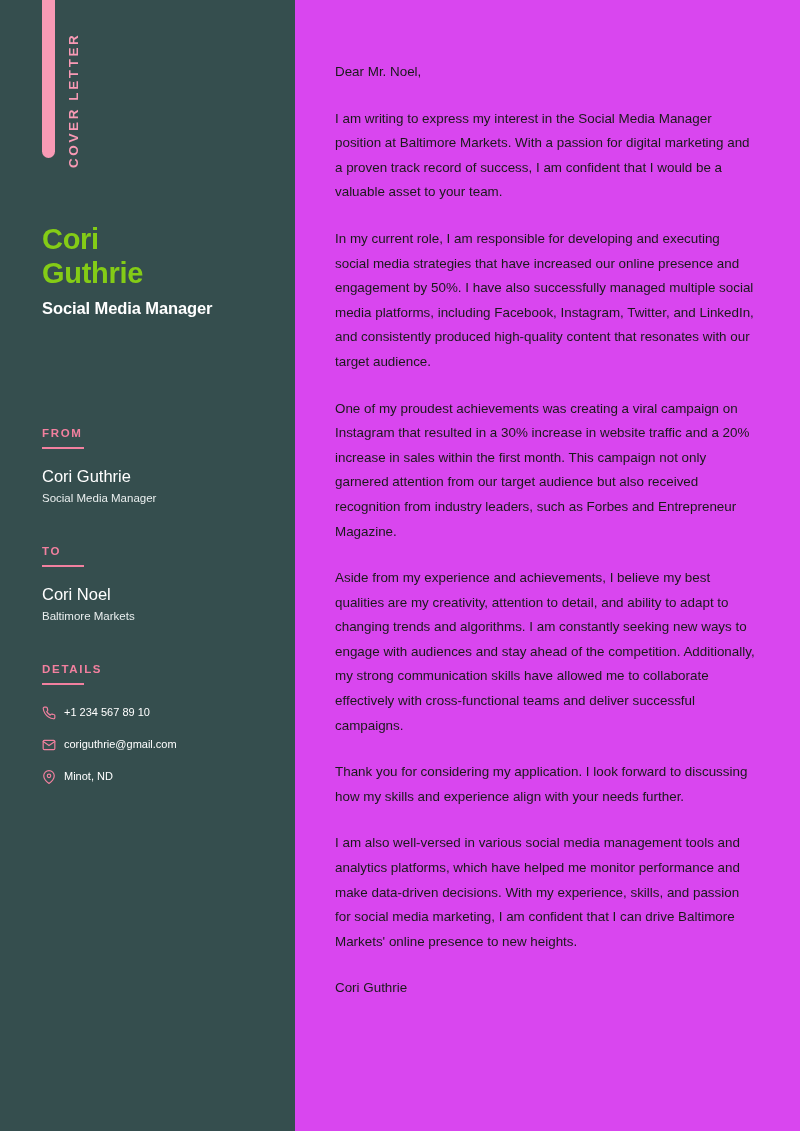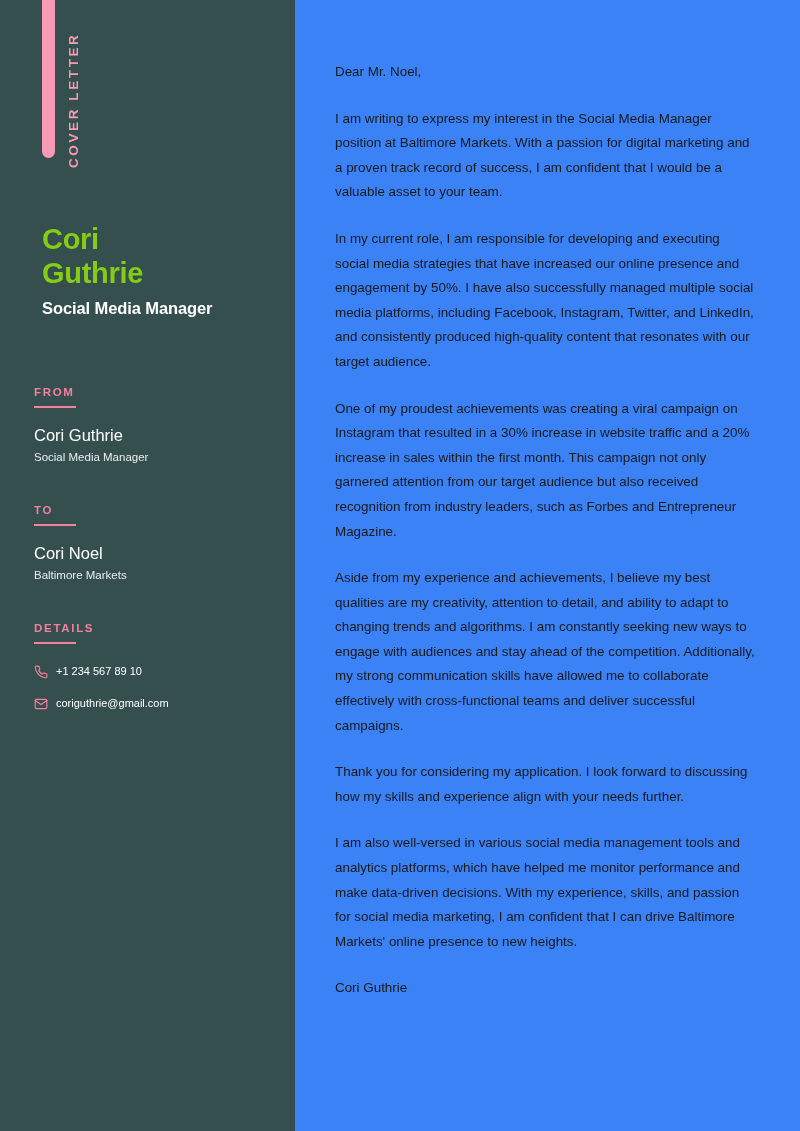--- a/index.html
+++ b/index.html
@@ -86,22 +86,23 @@
   .name-role {
     margin-top: 9px;
     font-size: 16.5px;
     font-weight: bold;
     color: #ffffff;
     letter-spacing: -0.1px;
   }
 
   .section {
     position: absolute;
-    left: 34px;
+    left: 42px;
     width: 240px;
+    margin-top: 41px;
   }
   .section-from { top: 385px; }
   .section-to   { top: 503px; }
   .section-details { top: 621px; }
 
   .section-heading {
     font-size: 11.5px;
     font-weight: bold;
     letter-spacing: 1.7px;
     color: #f2809f;
@@ -152,21 +153,21 @@
     color: #ffffff;
     line-height: 17px;
     white-space: nowrap;
   }
 
   
   .letter {
     position: relative;
     flex: 1 1 auto;
     height: 1131px;
-    background: #3b82f6;
+    background: #d946ef;
     box-sizing: border-box;
     padding: 60px 40px 0 40px;
   }
   .letter-inner {
     width: 422px;
   }
   .letter p {
     margin: 0 0 22px 0;
     font-size: 13.4px;
     line-height: 24.6px;
@@ -228,20 +229,29 @@
         <div class="contact-row">
           <span class="contact-icon">
             <svg width="14" height="14" viewBox="0 0 24 24" fill="none" stroke="#f2809f" stroke-width="2" stroke-linecap="round" stroke-linejoin="round">
               <rect x="2" y="4" width="20" height="16" rx="2"></rect>
               <path d="M2 6l10 7 10-7"></path>
             </svg>
           </span>
           <span class="contact-text">coriguthrie@gmail.com</span>
         </div>
 
+        <div class="contact-row">
+          <span class="contact-icon">
+            <svg width="14" height="14" viewBox="0 0 24 24" fill="none" stroke="#f2809f" stroke-width="2" stroke-linecap="round" stroke-linejoin="round">
+              <path d="M21 10c0 7-9 13-9 13s-9-6-9-13a9 9 0 0 1 18 0z"></path>
+              <circle cx="12" cy="10" r="3"></circle>
+            </svg>
+          </span>
+          <span class="contact-text">Minot, ND</span>
+        </div>
 
       </div>
     </section>
 
   </aside>
 
   <main class="letter">
     <div class="letter-inner">
       <p>Dear Mr. Noel,</p>
       <p>I am writing to express my interest in the Social Media Manager position at Baltimore Markets. With a passion for digital marketing and a proven track record of success, I am confident that I would be a valuable asset to your team.</p>

